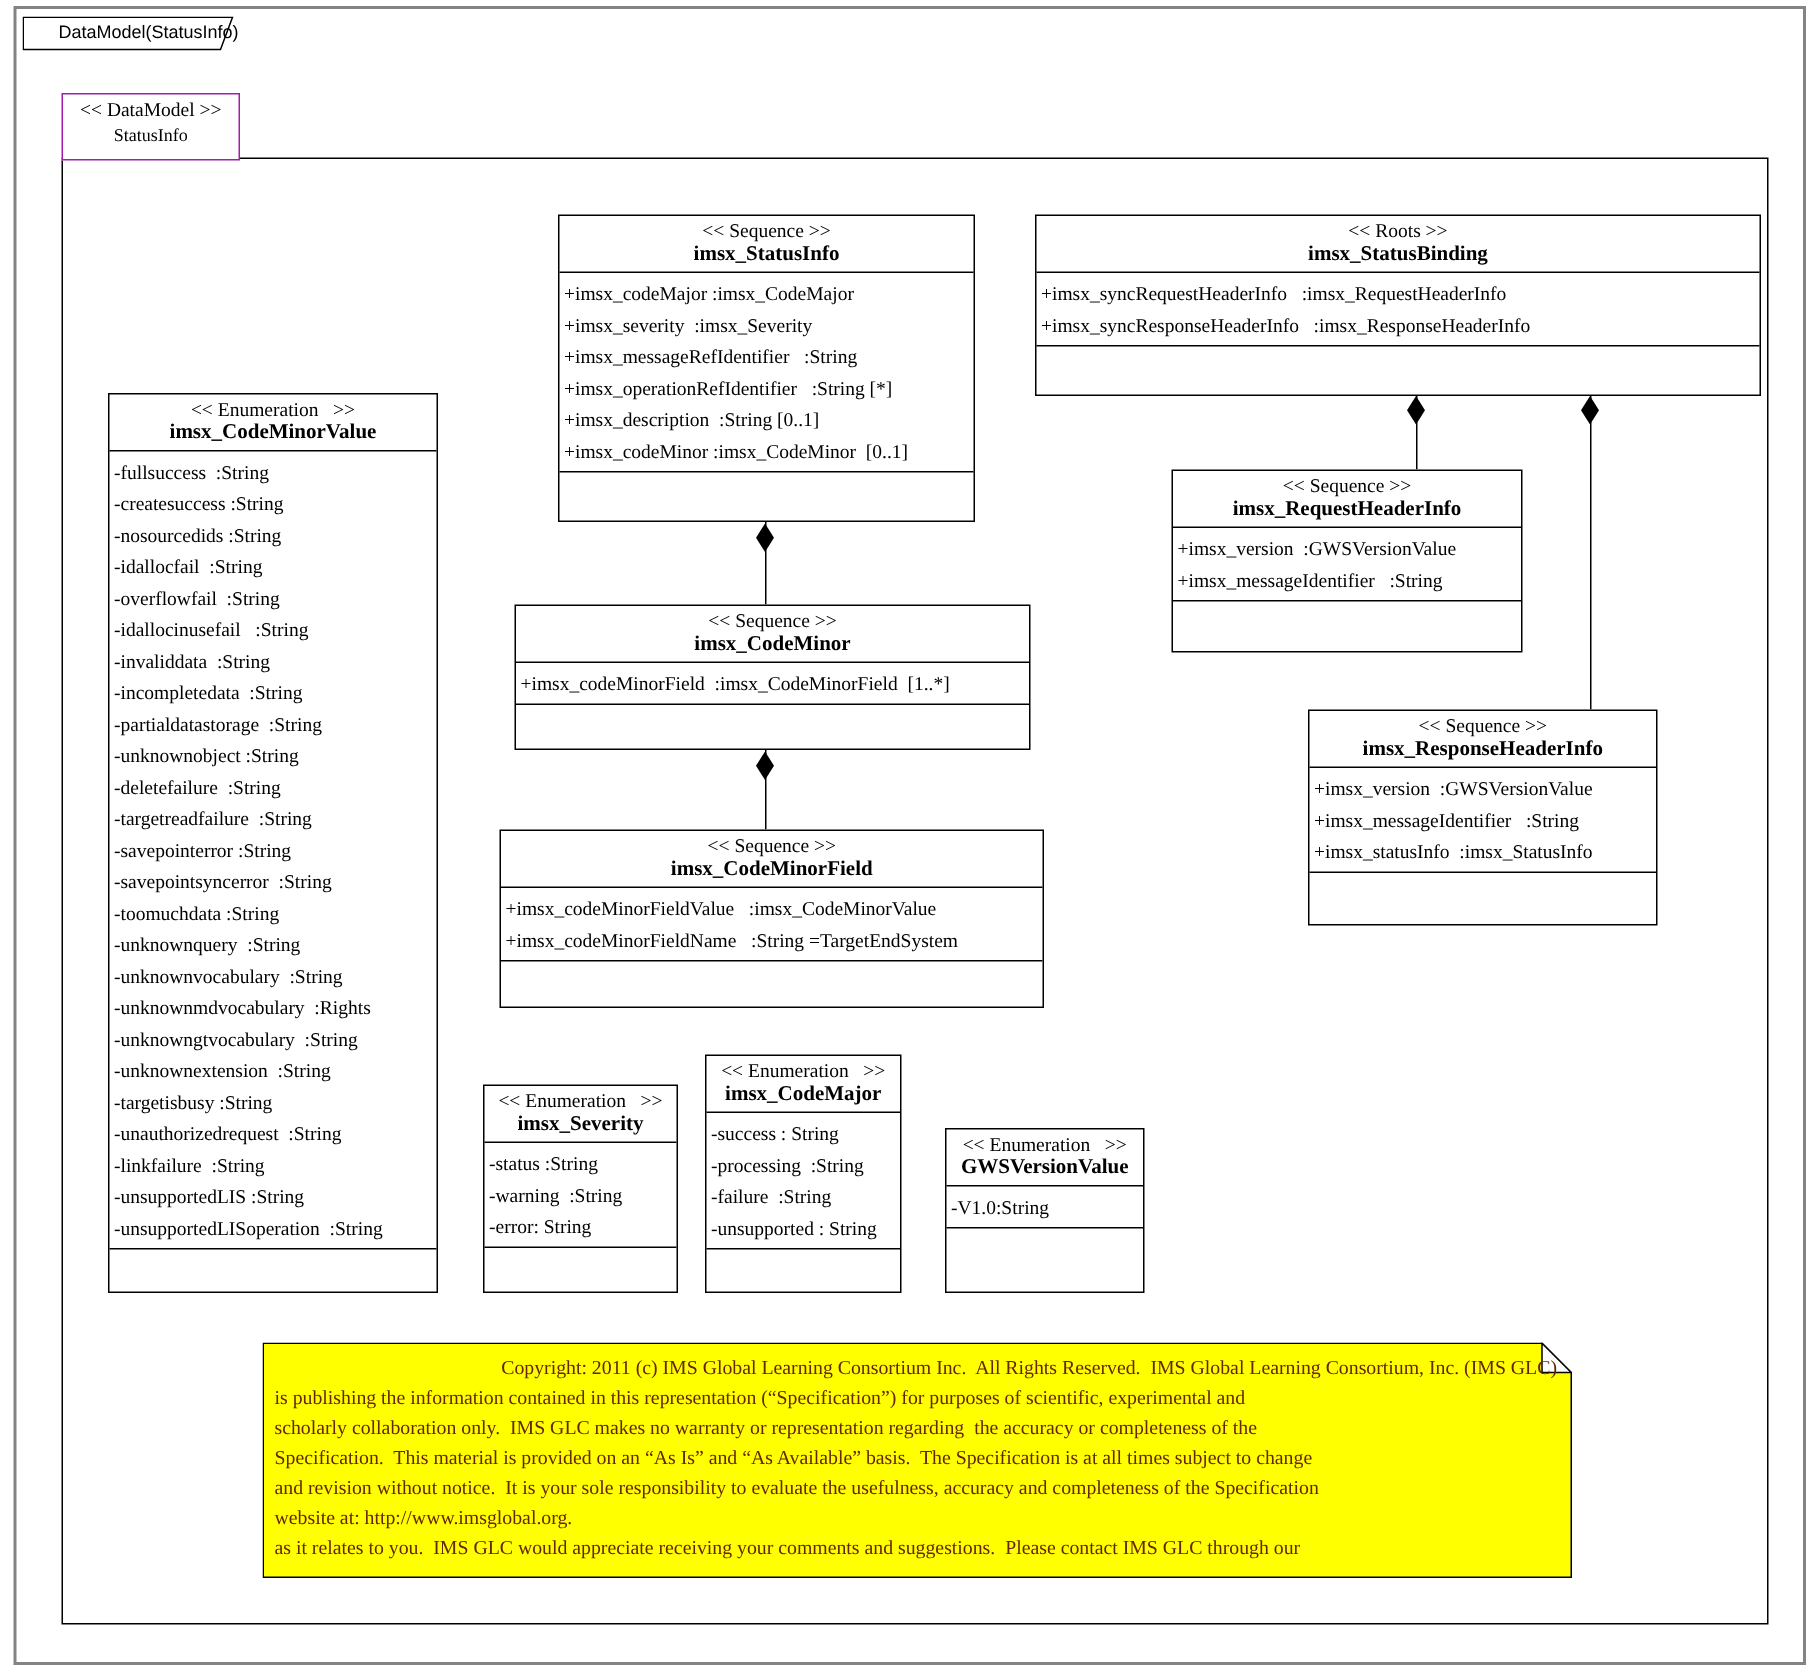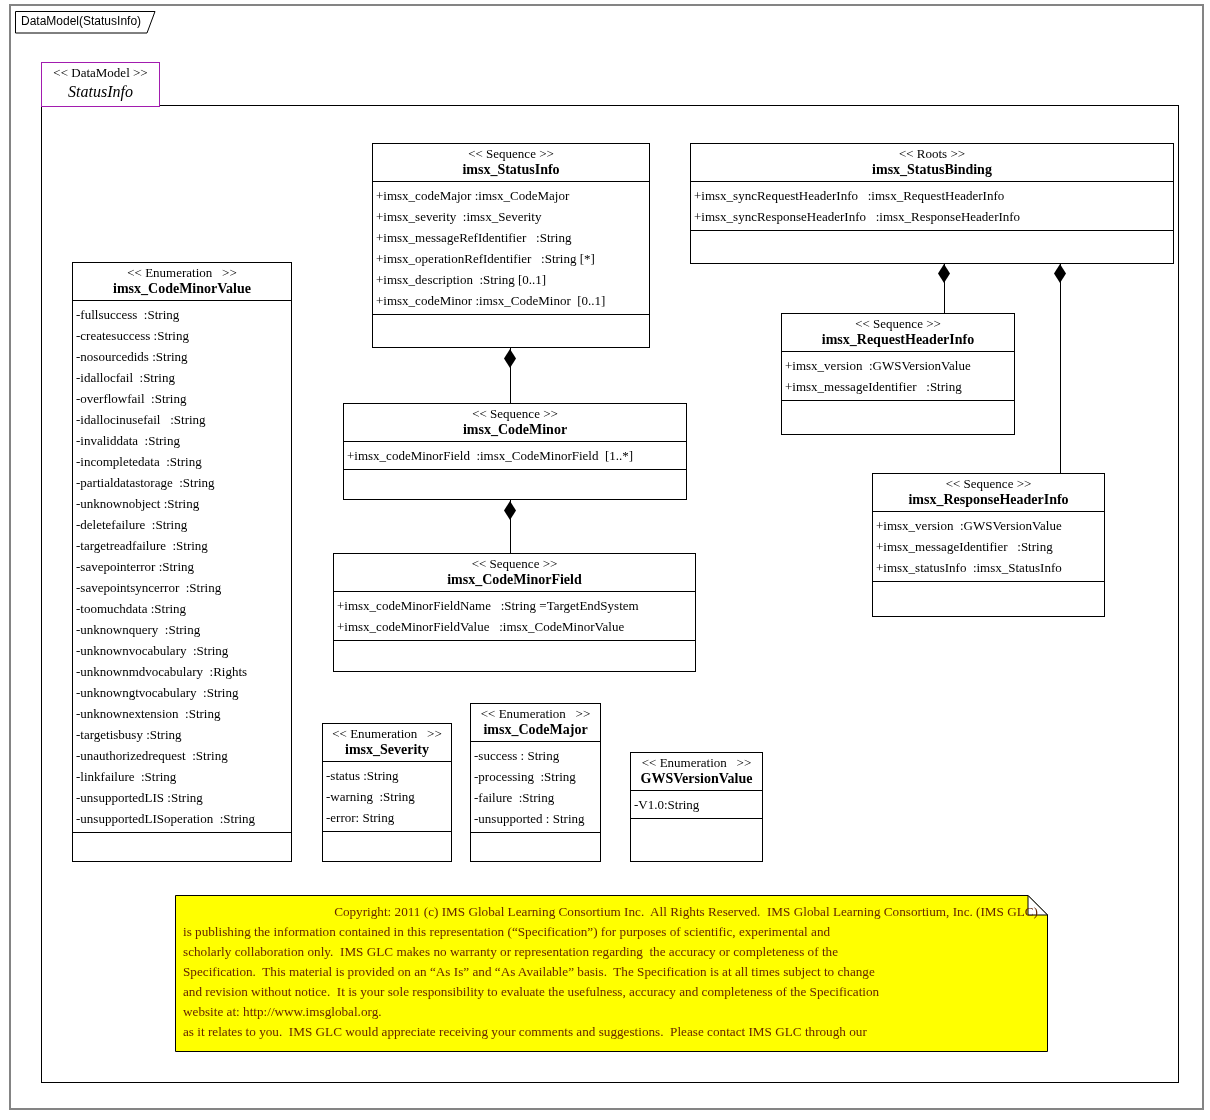--- a/index.html
+++ b/index.html
@@ -6,28 +6,28 @@
   html,body { margin:0; padding:0; background:#ffffff; }
   .stage { position:relative; width:1210px; height:1120px; background:#ffffff;
            font-family:"Liberation Serif", serif; overflow:hidden; }
 
   .outer-frame { position:absolute; left:9px; top:4px; width:1191px; height:1102px;
                  border:2px solid #848484; }
 
   
   .frame-tab { position:absolute; left:15px; top:11px; width:142px; height:23px; }
   .frame-tab svg { position:absolute; left:0; top:0; }
-  .tab-label { position:absolute; left:6px; top:3px; font-family:"Liberation Sans", sans-serif;
+  .tab-label { position:absolute; left:24px; top:3px; font-family:"Liberation Sans", sans-serif;
                font-size:12px; color:#000; white-space:nowrap;text-align:right; }
 
   
   .pkg-header { position:absolute; left:41px; top:62px; width:117px; height:43px;
                 border:1px solid #a21caf; background:#fff; text-align:center; z-index:2; }
   .pkg-stereotype { font-size:13px; padding-top:2px; white-space:pre; }
-  .pkg-name { font-size:16px; padding-top:2px;font-style:italic; }
+  .pkg-name { font-size:12px; padding-top:2px; }
   .pkg-body { position:absolute; left:41px; top:105px; width:1136px; height:976px;
               border:1px solid #000; background:#fff; z-index:1; }
 
   
   .uml-class { position:absolute; border:1px solid #000; background:#fff;
                display:flex; flex-direction:column; box-sizing:border-box; z-index:3; }
   .cls-header { border-bottom:1px solid #000; text-align:center; padding:2px 2px 3px 2px; }
   .stereotype { font-size:13px; white-space:pre; }
   .cls-name { font-size:14px; font-weight:bold; white-space:nowrap; }
   .cls-attrs { padding:3px 0 3px 3px; }
@@ -162,22 +162,22 @@
       </div>
     <div class="cls-ops"></div>
   </div>
 
   <div class="uml-class pos-codeminorfield">
     <div class="cls-header">
       <div class="stereotype">&lt;&lt; Sequence &gt;&gt;</div>
       <div class="cls-name">imsx_CodeMinorField</div>
     </div>
     <div class="cls-attrs">
+        <div class="attr">+imsx_codeMinorFieldValue   :imsx_CodeMinorValue</div>
         <div class="attr">+imsx_codeMinorFieldName   :String =TargetEndSystem</div>
-        <div class="attr">+imsx_codeMinorFieldValue   :imsx_CodeMinorValue</div>
       </div>
     <div class="cls-ops"></div>
   </div>
 
   <div class="uml-class pos-requestheader">
     <div class="cls-header">
       <div class="stereotype">&lt;&lt; Sequence &gt;&gt;</div>
       <div class="cls-name">imsx_RequestHeaderInfo</div>
     </div>
     <div class="cls-attrs">

